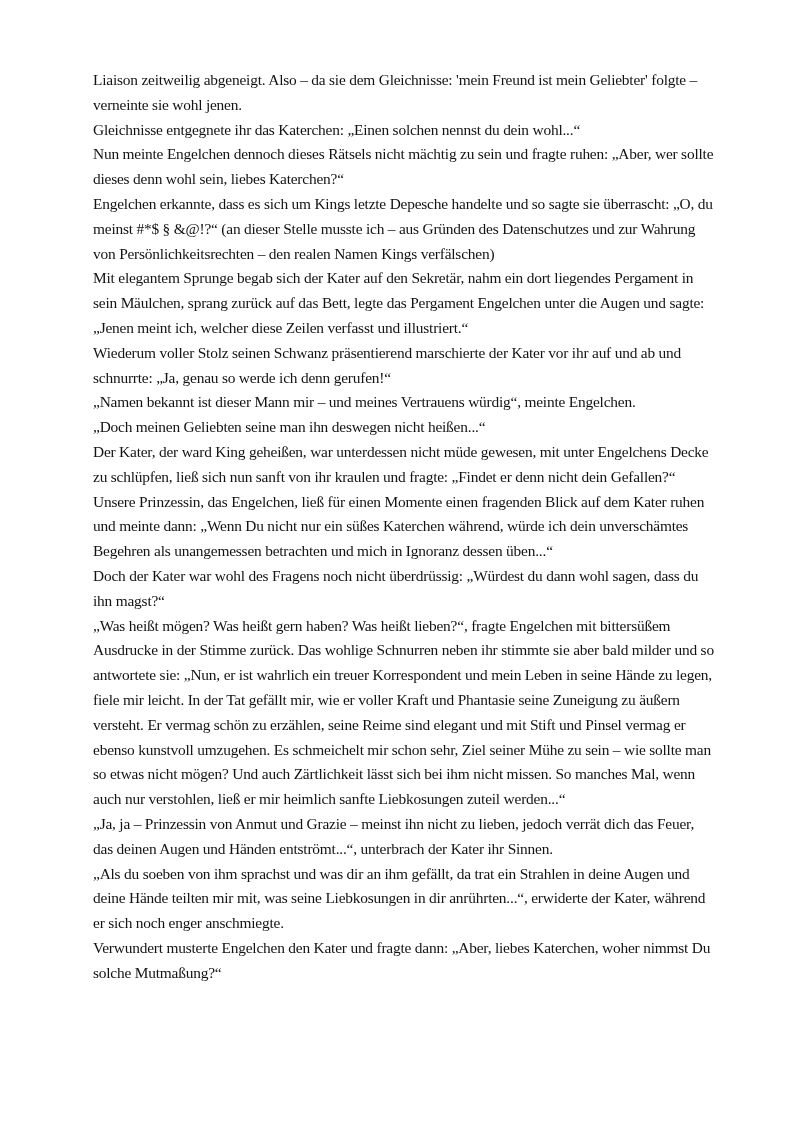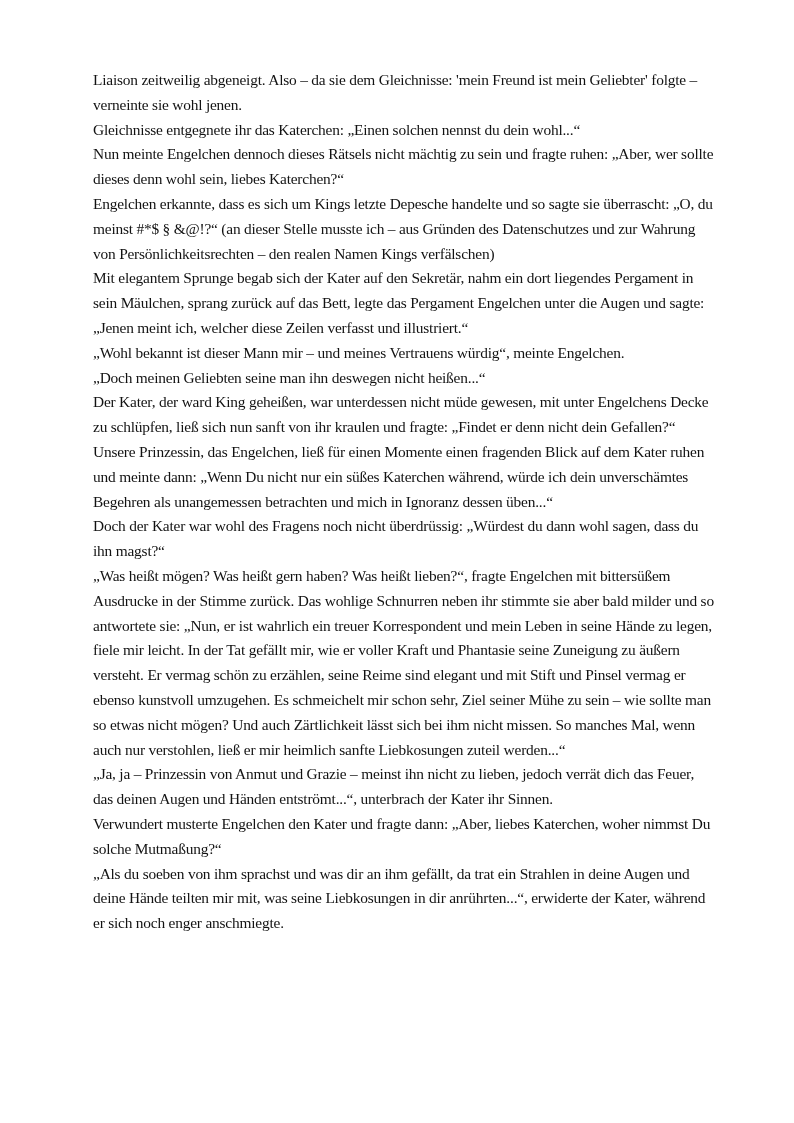--- a/index.html
+++ b/index.html
@@ -36,23 +36,24 @@
 </head>
 <body>
 
 <div class="page">
   <div class="text-body">
     <p>Liaison zeitweilig abgeneigt. Also – da sie dem Gleichnisse: 'mein Freund ist mein Geliebter' folgte – verneinte sie wohl jenen.</p>
     <p>Gleichnisse entgegnete ihr das Katerchen: „Einen solchen nennst du dein wohl...“</p>
     <p>Nun meinte Engelchen dennoch dieses Rätsels nicht mächtig zu sein und fragte ruhen: „Aber, wer sollte dieses denn wohl sein, liebes Katerchen?“</p>
     <p>Engelchen erkannte, dass es sich um Kings letzte Depesche handelte und so sagte sie überrascht: „O, du meinst #*$ § &amp;@!?“ (an dieser Stelle musste ich – aus Gründen des Datenschutzes und zur Wahrung von Persönlichkeitsrechten – den realen Namen Kings verfälschen)</p>
     <p>Mit elegantem Sprunge begab sich der Kater auf den Sekretär, nahm ein dort liegendes Pergament in sein Mäulchen, sprang zurück auf das Bett, legte das Pergament Engelchen unter die Augen und sagte: „Jenen meint ich, welcher diese Zeilen verfasst und illustriert.“</p>
-    <p>„Wohl bekannt ist dieser Mann mir – und meines Vertrauens würdig“, meinte Engelchen.</p>
+    <p>Wiederum voller Stolz seinen Schwanz präsentierend marschierte der Kater vor ihr auf und ab und schnurrte: „Ja, genau so werde ich denn gerufen!“</p>
+    <p>„Namen bekannt ist dieser Mann mir – und meines Vertrauens würdig“, meinte Engelchen.</p>
     <p>„Doch meinen Geliebten seine man ihn deswegen nicht heißen...“</p>
     <p>Der Kater, der ward King geheißen, war unterdessen nicht müde gewesen, mit unter Engelchens Decke zu schlüpfen, ließ sich nun sanft von ihr kraulen und fragte: „Findet er denn nicht dein Gefallen?“</p>
     <p>Unsere Prinzessin, das Engelchen, ließ für einen Momente einen fragenden Blick auf dem Kater ruhen und meinte dann: „Wenn Du nicht nur ein süßes Katerchen während, würde ich dein unverschämtes Begehren als unangemessen betrachten und mich in Ignoranz dessen üben...“</p>
     <p>Doch der Kater war wohl des Fragens noch nicht überdrüssig: „Würdest du dann wohl sagen, dass du ihn magst?“</p>
     <p>„Was heißt mögen? Was heißt gern haben? Was heißt lieben?“, fragte Engelchen mit bittersüßem Ausdrucke in der Stimme zurück. Das wohlige Schnurren neben ihr stimmte sie aber bald milder und so antwortete sie: „Nun, er ist wahrlich ein treuer Korrespondent und mein Leben in seine Hände zu legen, fiele mir leicht. In der Tat gefällt mir, wie er voller Kraft und Phantasie seine Zuneigung zu äußern versteht. Er vermag schön zu erzählen, seine Reime sind elegant und mit Stift und Pinsel vermag er ebenso kunstvoll umzugehen. Es schmeichelt mir schon sehr, Ziel seiner Mühe zu sein – wie sollte man so etwas nicht mögen? Und auch Zärtlichkeit lässt sich bei ihm nicht missen. So manches Mal, wenn auch nur verstohlen, ließ er mir heimlich sanfte Liebkosungen zuteil werden...“</p>
     <p>„Ja, ja – Prinzessin von Anmut und Grazie – meinst ihn nicht zu lieben, jedoch verrät dich das Feuer, das deinen Augen und Händen entströmt...“, unterbrach der Kater ihr Sinnen.</p>
+    <p>„Als du soeben von ihm sprachst und was dir an ihm gefällt, da trat ein Strahlen in deine Augen und deine Hände teilten mir mit, was seine Liebkosungen in dir anrührten...“, erwiderte der Kater, während er sich noch enger anschmiegte.</p>
     <p>Verwundert musterte Engelchen den Kater und fragte dann: „Aber, liebes Katerchen, woher nimmst Du solche Mutmaßung?“</p>
-    <p>„Als du soeben von ihm sprachst und was dir an ihm gefällt, da trat ein Strahlen in deine Augen und deine Hände teilten mir mit, was seine Liebkosungen in dir anrührten...“, erwiderte der Kater, während er sich noch enger anschmiegte.</p>
   </div>
 </div>
 
 </body></html>

